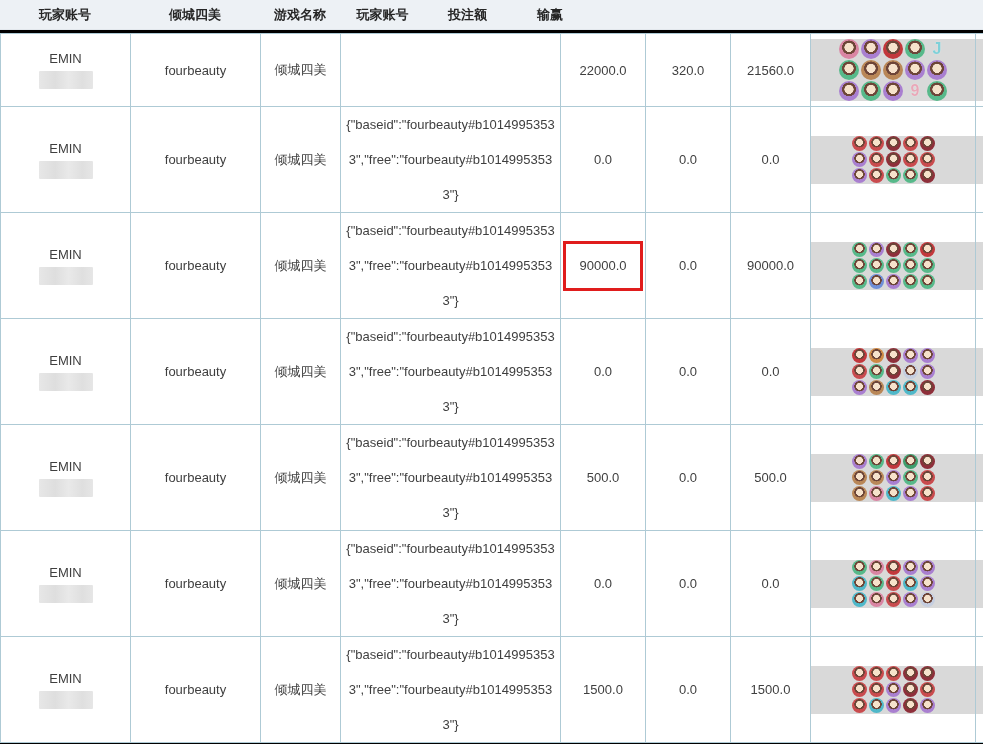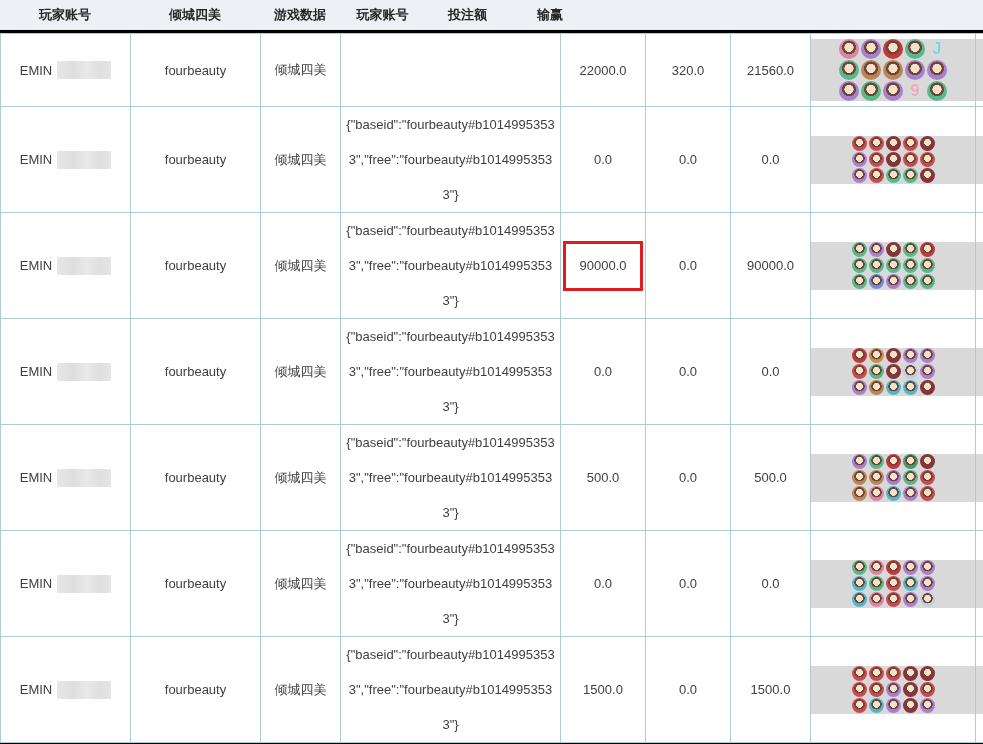--- a/index.html
+++ b/index.html
@@ -11,21 +11,21 @@
            border-bottom:1px solid #e2e7ec; align-items:center; }
   .hcell { font-weight:bold; font-size:13px; color:#262626; text-align:center; }
 
   
   table { border-collapse:collapse; table-layout:fixed; width:1065px; margin-top:3px; }
   td { border:1px solid #aecad5; background:#fff; text-align:center; vertical-align:middle;
        font-size:13px; color:#3f3f3f; overflow:hidden; }
   tr.r1 td { height:73px; }
   tr.rn td { height:106px; }
 
-  .acct-wrap { display:inline-flex; align-items:center; gap:5px; }
+  .acct-wrap { display:inline-flex; align-items:center; gap:5px;flex-direction:column; }
   .blurbox { display:inline-block; width:54px; height:18px; border-radius:1px;
              background:linear-gradient(90deg,#e7e7e7,#dedede 30%,#e9e9e9 55%,#dfdfdf 80%,#e6e6e6);
              filter:blur(0.6px); }
 
   .jsontext { display:block; padding:0 3px; font-size:13px; line-height:35px; color:#3f3f3f;
               word-break:break-all; text-align:center; }
 
   .redbox { display:flex; align-items:center; justify-content:center;
             width:80px; height:50px; margin:0 auto; border:3px solid #e01d1d; }
 
@@ -41,21 +41,21 @@
   tr.r1 .sym.letter { font-size:16px; line-height:20px; }
 </style>
 </head>
 <body>
 
 <div class="screen">
 
   <div class="thead">
     <div class="hcell" style="width:130px">玩家账号</div>
     <div class="hcell" style="width:130px">倾城四美</div>
-    <div class="hcell" style="width:80px">游戏数据</div>
+    <div class="hcell" style="width:80px">游戏名称</div>
     <div class="hcell" style="width:85px">玩家账号</div>
     <div class="hcell" style="width:85px">投注额</div>
     <div class="hcell" style="width:80px">输赢</div>
   </div>
 
   <table>
     <colgroup>
       <col style="width:130px">
         <col style="width:130px">
         <col style="width:80px">

